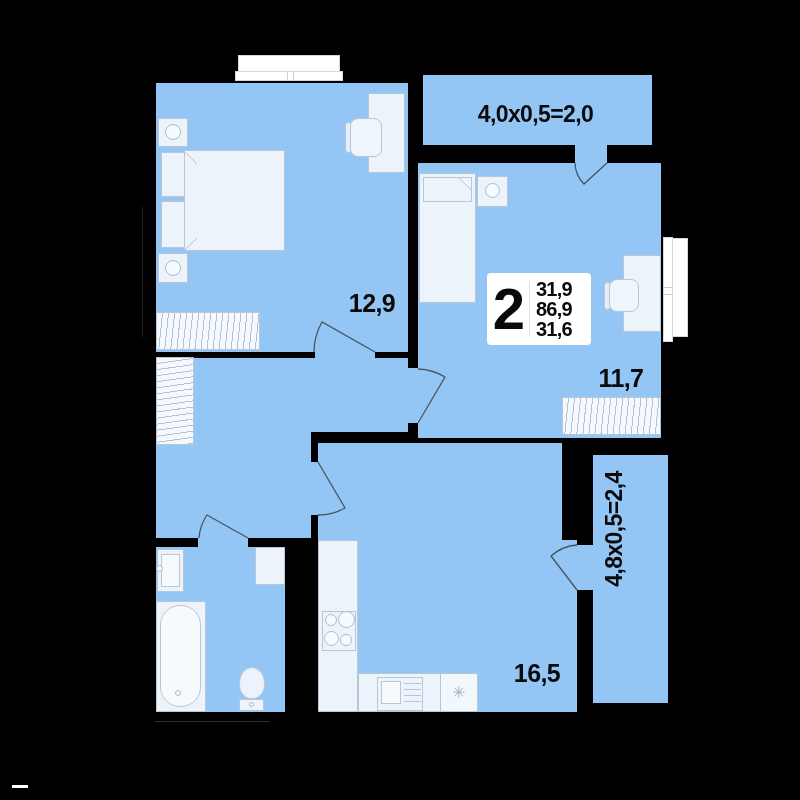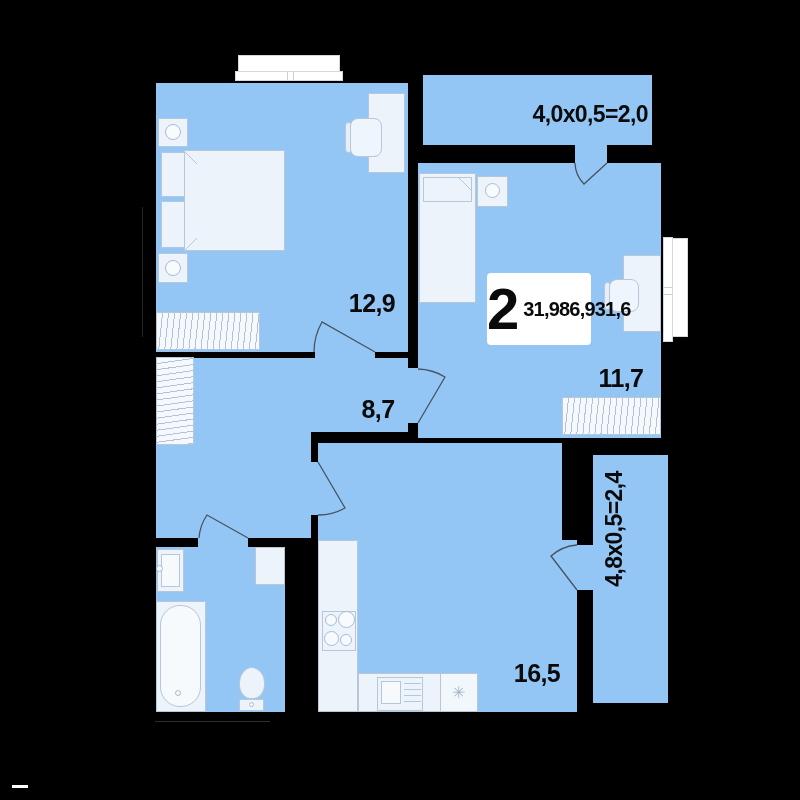--- a/index.html
+++ b/index.html
@@ -13,21 +13,21 @@
   .hatch-v{background-image:repeating-linear-gradient(96deg,rgba(0,0,0,0) 0 5px,#b3c3d3 5px 6px);background-color:#f5f9fd;}
   .hatch-h{background-image:repeating-linear-gradient(172deg,rgba(0,0,0,0) 0 5px,#b3c3d3 5px 6px);background-color:#f5f9fd;}
   .circle{position:absolute;box-sizing:border-box;border:1px solid #a9bccf;border-radius:50%;background:#f7fbfe;}
   .label{position:absolute;color:#0a0a0a;font-weight:700;font-size:25px;letter-spacing:-0.6px;
          white-space:nowrap;text-align:center;width:100px;}
   .blabel{position:absolute;color:#0a0a0a;font-weight:700;font-size:23px;letter-spacing:-0.6px;white-space:nowrap;}
   .badge{position:absolute;left:487px;top:273px;width:104px;height:72px;background:#fff;
          border-radius:4px;display:flex;align-items:center;color:#0a0a0a;}
   .badge-num{width:42px;text-align:center;font-size:58px;font-weight:700;line-height:1;letter-spacing:-2px;}
   .badge-sep{width:1px;height:56px;background:#dbe0e5;}
-  .badge-areas{flex:1;display:flex;flex-direction:row;justify-content:center;padding-left:6px;
+  .badge-areas{flex:1;display:flex;flex-direction:column;justify-content:center;padding-left:6px;
                font-size:20px;font-weight:700;line-height:20px;letter-spacing:-0.8px;}
   .seat{position:absolute;box-sizing:border-box;background:#eef5fc;border:1px solid #b7c7d8;border-radius:8px;}
   .chairback{position:absolute;box-sizing:border-box;background:#e6eff9;border:1px solid #b7c7d8;border-radius:4px;}
   .lines{position:absolute;background-image:repeating-linear-gradient(to bottom,#b7c7d8 0 1px,rgba(0,0,0,0) 1px 6px);}
   .star{position:absolute;color:#9db2c4;font-size:16px;line-height:1;}
   svg.overlay{position:absolute;left:0;top:0;pointer-events:none;}
 </style>
 </head>
 <body>
 
@@ -116,24 +116,23 @@
       <path d="M577,590 L551,556 A44,44 0 0 1 577,545"></path>
     </g>
     <g fill="none" stroke="#b7c7d8" stroke-width="1">
       <path d="M185,152 L197,164"></path>
       <path d="M185,250 L197,238"></path>
       <path d="M458,177 L472,191"></path>
     </g>
   </svg>
 
   <div class="label" style="left:322px;top:289px">12,9</div>
-  <div class="label" style="left:328px;top:395px">8,7</div>
   <div class="label" style="left:571px;top:364px">11,7</div>
   <div class="label" style="left:487px;top:659px">16,5</div>
-  <div class="blabel" style="left:423px;top:101px;width:225px;text-align:right">4,0x0,5=2,0</div>
+  <div class="blabel" style="left:423px;top:101px;width:225px;text-align:center">4,0x0,5=2,0</div>
   <div class="blabel" style="left:614px;top:529px;transform:translate(-50%,-50%) rotate(-90deg)">4,8x0,5=2,4</div>
 
   <div class="badge">
     <div class="badge-num">2</div>
     <div class="badge-sep"></div>
     <div class="badge-areas">
       <div>31,9</div>
       <div>86,9</div>
       <div>31,6</div>
     </div>

